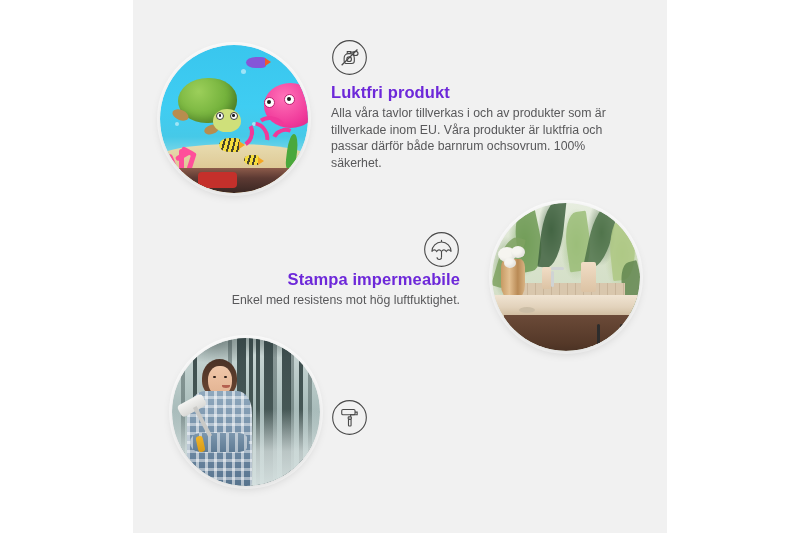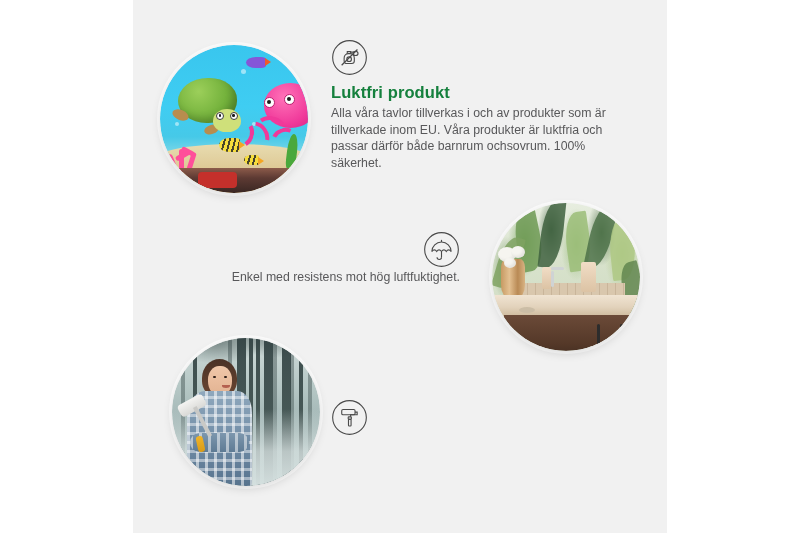--- a/index.html
+++ b/index.html
@@ -28,21 +28,21 @@
     height: 533px;
     background: #f1f1f1;
     overflow: hidden;
   }
   .feature-text {
     position: absolute;
   }
   .feature-title {
     font-size: 16.5px;
     font-weight: bold;
-    color: #15803d;
+    color: #6d28d9;
     letter-spacing: .1px;
     margin: 0 0 3px 0;
     line-height: 20px;
     white-space: nowrap;
   }
   .feature-desc {
     font-size: 12.3px;
     color: #58585a;
     line-height: 16.6px;
     margin: 0;
@@ -391,20 +391,21 @@
         <circle cx="20" cy="20" r="18.2"></circle>
         <path d="M9.6 22.2c0-5.7 4.7-10.3 10.4-10.3s10.4 4.6 10.4 10.3"></path>
         <path d="M9.6 22.2c1.7-2.4 3.8-2.4 5.2 0 1.5-2.4 3.6-2.4 5.2 0 1.6-2.4 3.7-2.4 5.2 0 1.4-2.4 3.5-2.4 5.2 0"></path>
         <line x1="20" y1="11.9" x2="20" y2="9.6"></line>
         <line x1="20" y1="22.2" x2="20" y2="28.4"></line>
         <path d="M20 28.4c0 1.4-1.1 2.4-2.4 2.4s-2.4-1-2.4-2.4"></path>
       </svg>
     </div>
 
     <div class="feature-text" style="left:0px; top:269px; width:327px; text-align:right;">
+      <div class="feature-title">Stampa impermeabile</div>
       <div class="feature-desc">Enkel med resistens mot hög luftfuktighet.</div>
     </div>
 
     <div class="photo-circle" style="left:39px; top:338px; width:148px; height:148px;">
       <div class="photo-inner">
         <div class="forest-bg"></div>
         <div class="canopy"></div>
         <div class="tree thick" style="left:44%;"></div>
         <div class="tree thick" style="left:62%;"></div>
         <div class="tree" style="left:52%;"></div>

